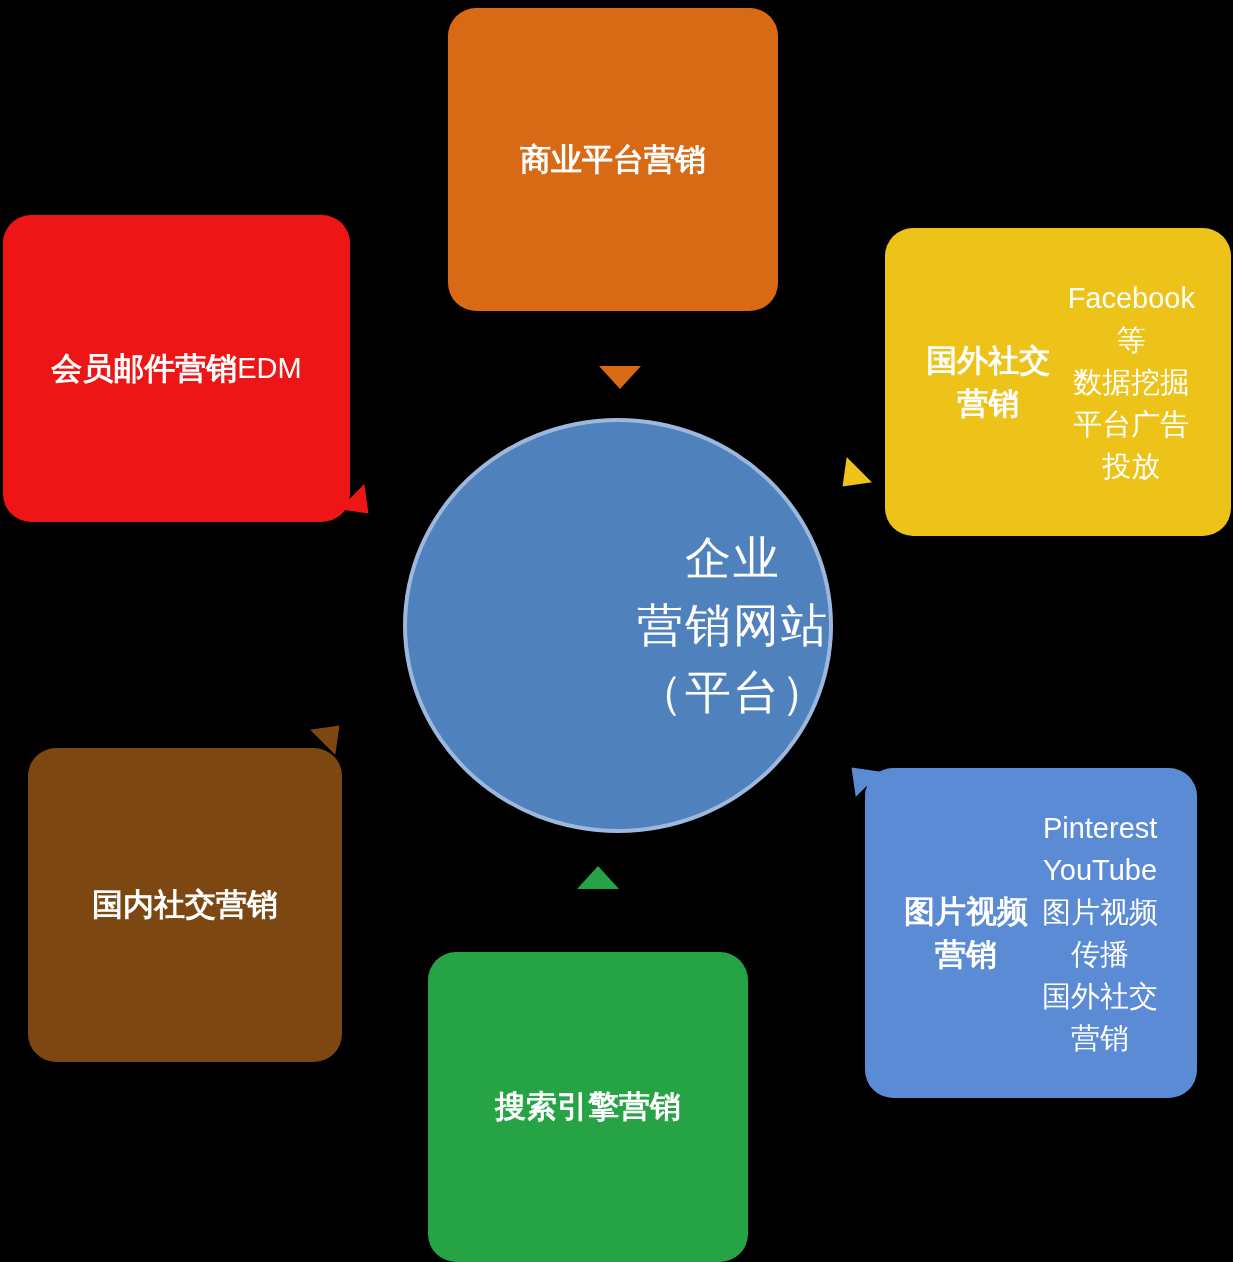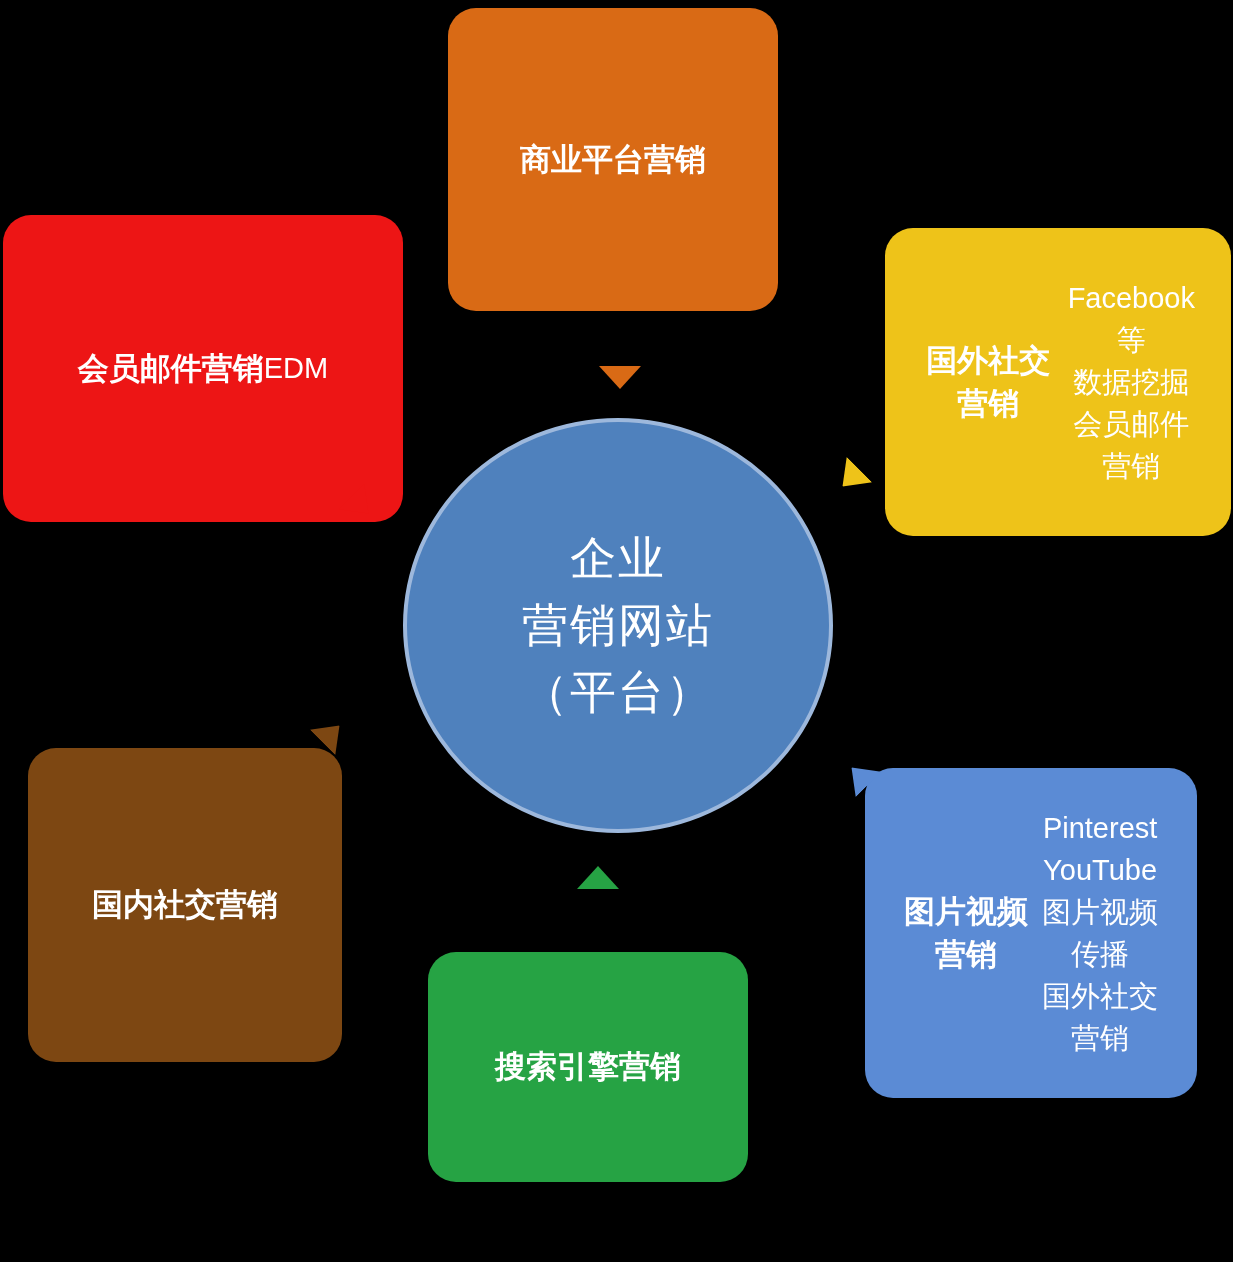--- a/index.html
+++ b/index.html
@@ -35,36 +35,36 @@
     white-space: pre-line;
   }
   .node-body {
     font-size: 29px;
     line-height: 1.45;
     white-space: pre-line;
   }
   .node-top         { left: 448px; top: 8px;    width: 330px; height: 303px; }
   .node-top-right   { left: 885px; top: 228px;  width: 346px; height: 308px; gap: 12px; }
   .node-bottom-right{ left: 865px; top: 768px;  width: 332px; height: 330px; gap: 8px; }
-  .node-bottom      { left: 428px; top: 952px;  width: 320px; height: 230px; }
+  .node-bottom      { left: 428px; top: 952px;  width: 320px; height: 310px; }
   .node-bottom-left { left: 28px;  top: 748px;  width: 314px; height: 314px; }
-  .node-top-left    { left: 3px;   top: 215px;  width: 400px; height: 307px; }
+  .node-top-left    { left: 3px;   top: 215px;  width: 347px; height: 307px; }
 
   
   .center-circle {
     position: absolute;
     left: 403px;
     top: 418px;
     width: 430px;
     height: 415px;
     border-radius: 50%;
     border: 4px solid #9db8dc;
     box-sizing: border-box;
     display: flex;
-    justify-content: center;
+    justify-content: flex-end;
     align-items: center;
     text-align: center;
   }
   .center-text {
     font-size: 46px;
     line-height: 1.45;
     letter-spacing: 2px;
     white-space: pre-line;
   }
 
@@ -86,21 +86,21 @@
 <div class="canvas">
 
   <div class="node node-top" style="background-color: rgb(217, 106, 21);">
     <div class="node-title">商业平台营销</div>
   </div>
 
   <div class="node node-top-right" style="background-color: rgb(238, 195, 25);">
     <div class="node-title">国外社交营销</div>
     <div class="node-body">Facebook等
 数据挖掘
-会员邮件营销</div>
+平台广告投放</div>
   </div>
 
   <div class="node node-bottom-right" style="background-color: rgb(91, 139, 213);">
     <div class="node-title">图片视频营销</div>
     <div class="node-body">Pinterest
 YouTube
 图片视频传播
 国外社交营销</div>
   </div>
 

